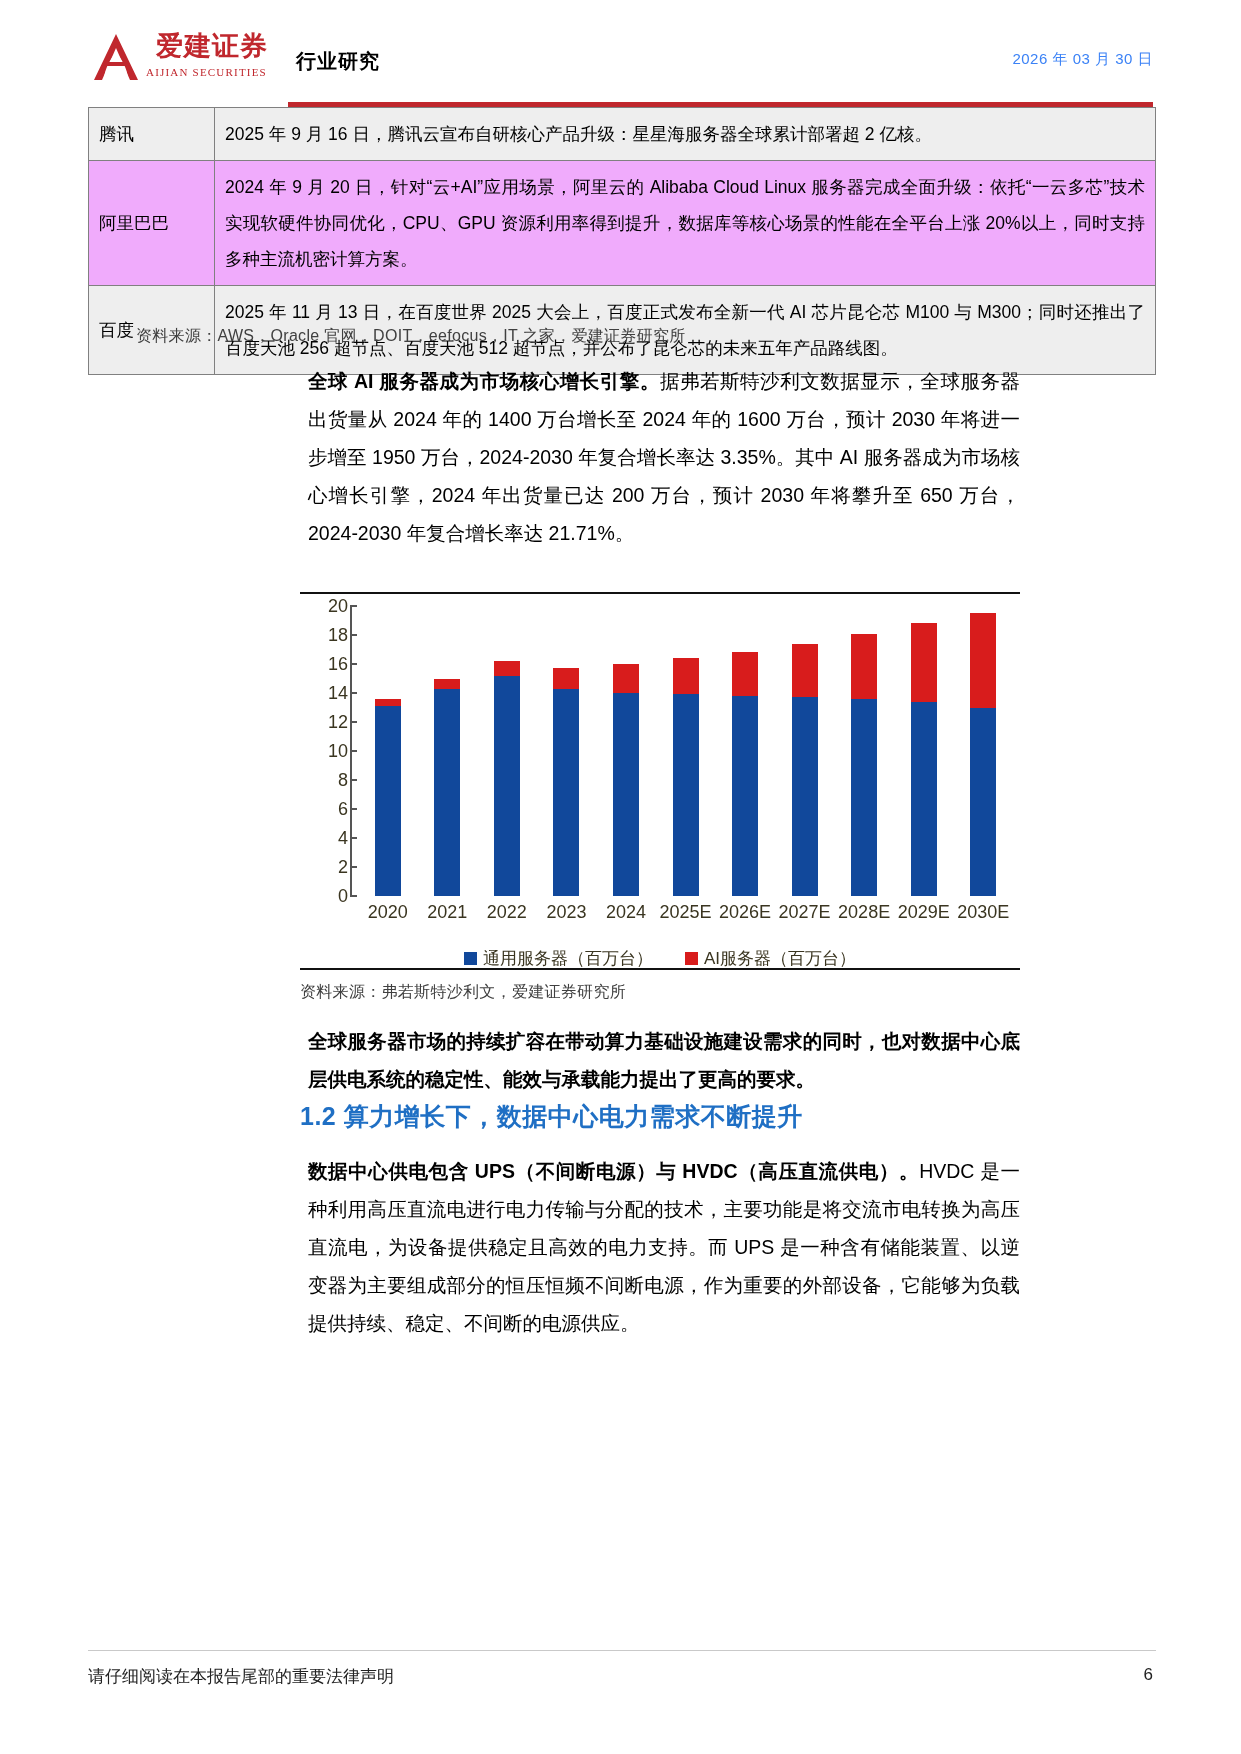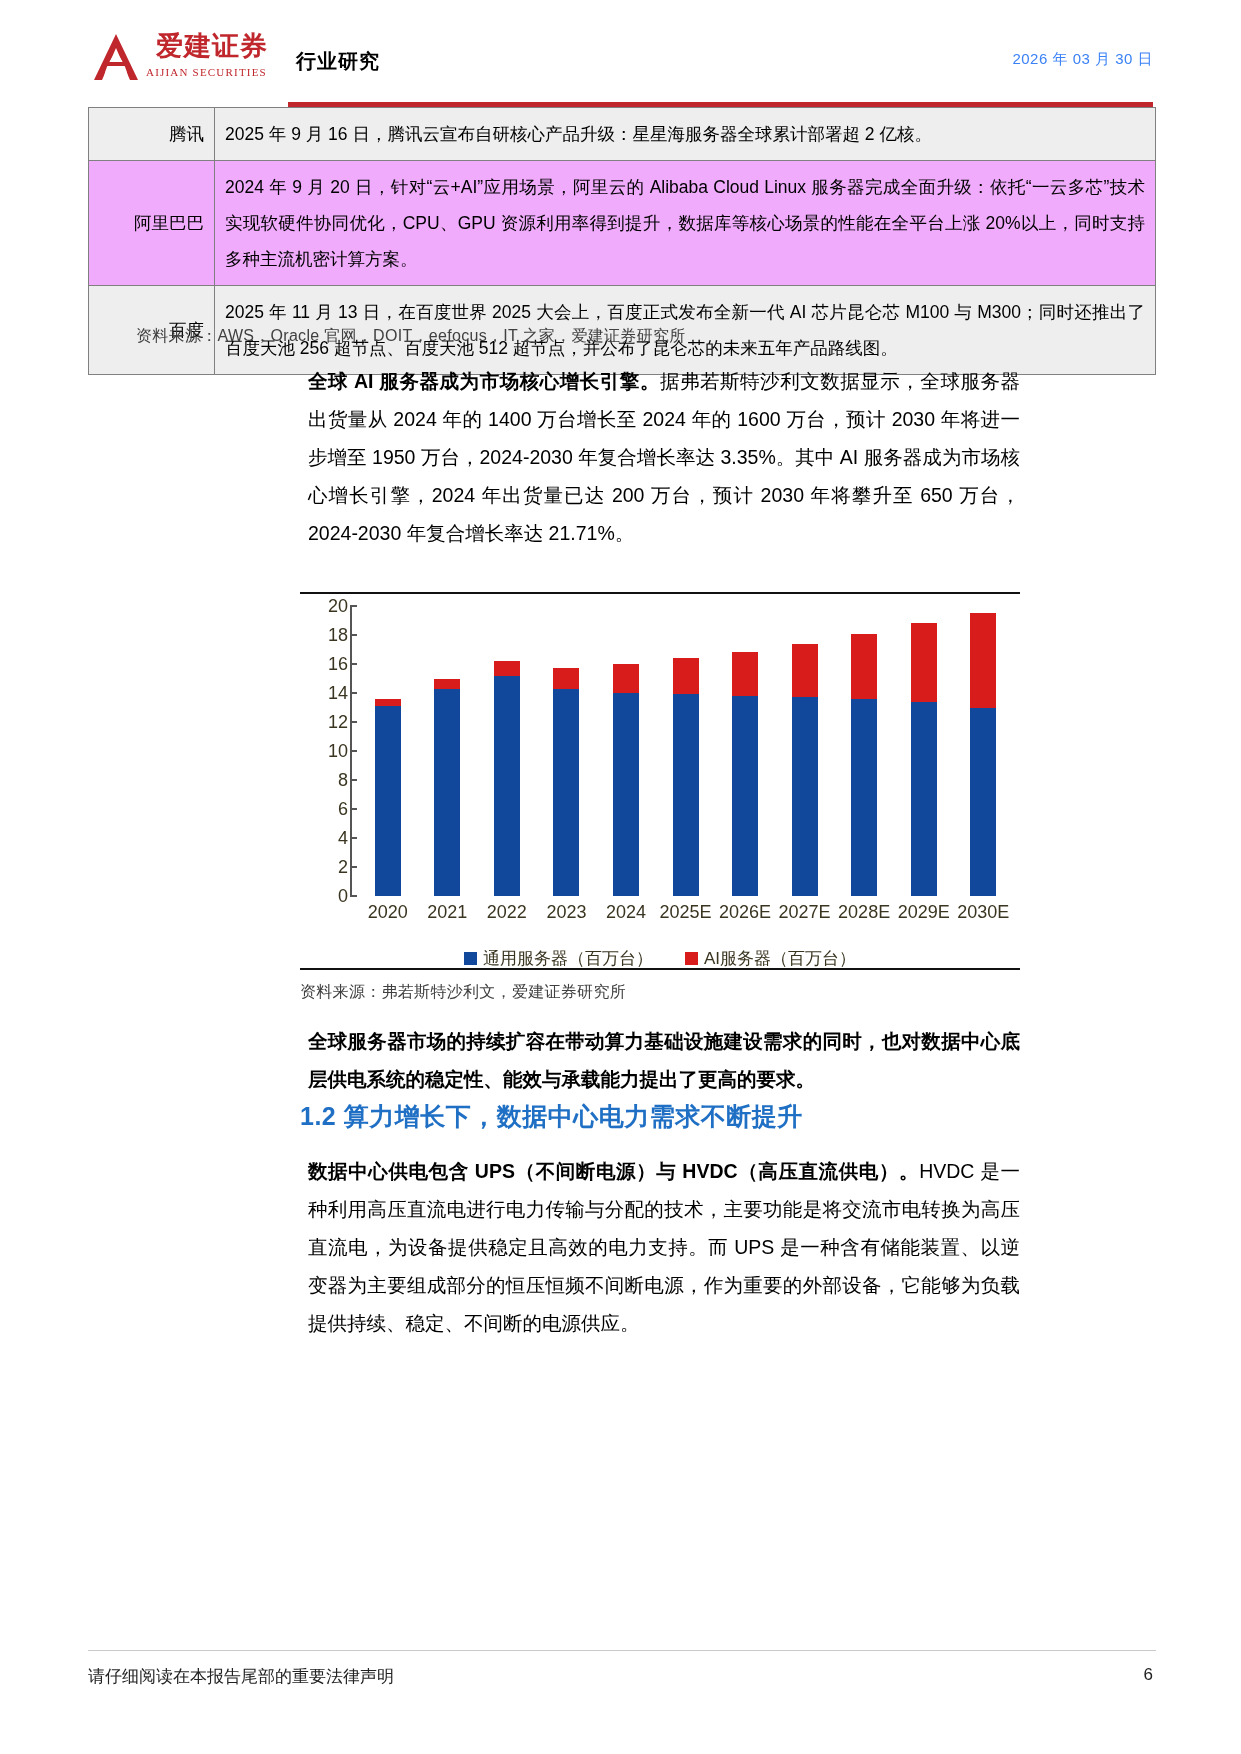--- a/index.html
+++ b/index.html
@@ -102,21 +102,21 @@
   }
   .tbl td {
     border: 1px solid #808080;
     padding: 8px 10px;
     font-size: 17.5px;
     line-height: 36px;
     vertical-align: middle;
   }
   .tbl td.name {
     width: 105px;
-    text-align: right;
+    text-align: left;
     background: #eeeeee;
     white-space: nowrap;
   }
   .tbl td.body {
     background: #eeeeee;
     text-align: justify;
   }
   .tbl tr.alt td { background: #f0abfc; }
 
   .src-line {

